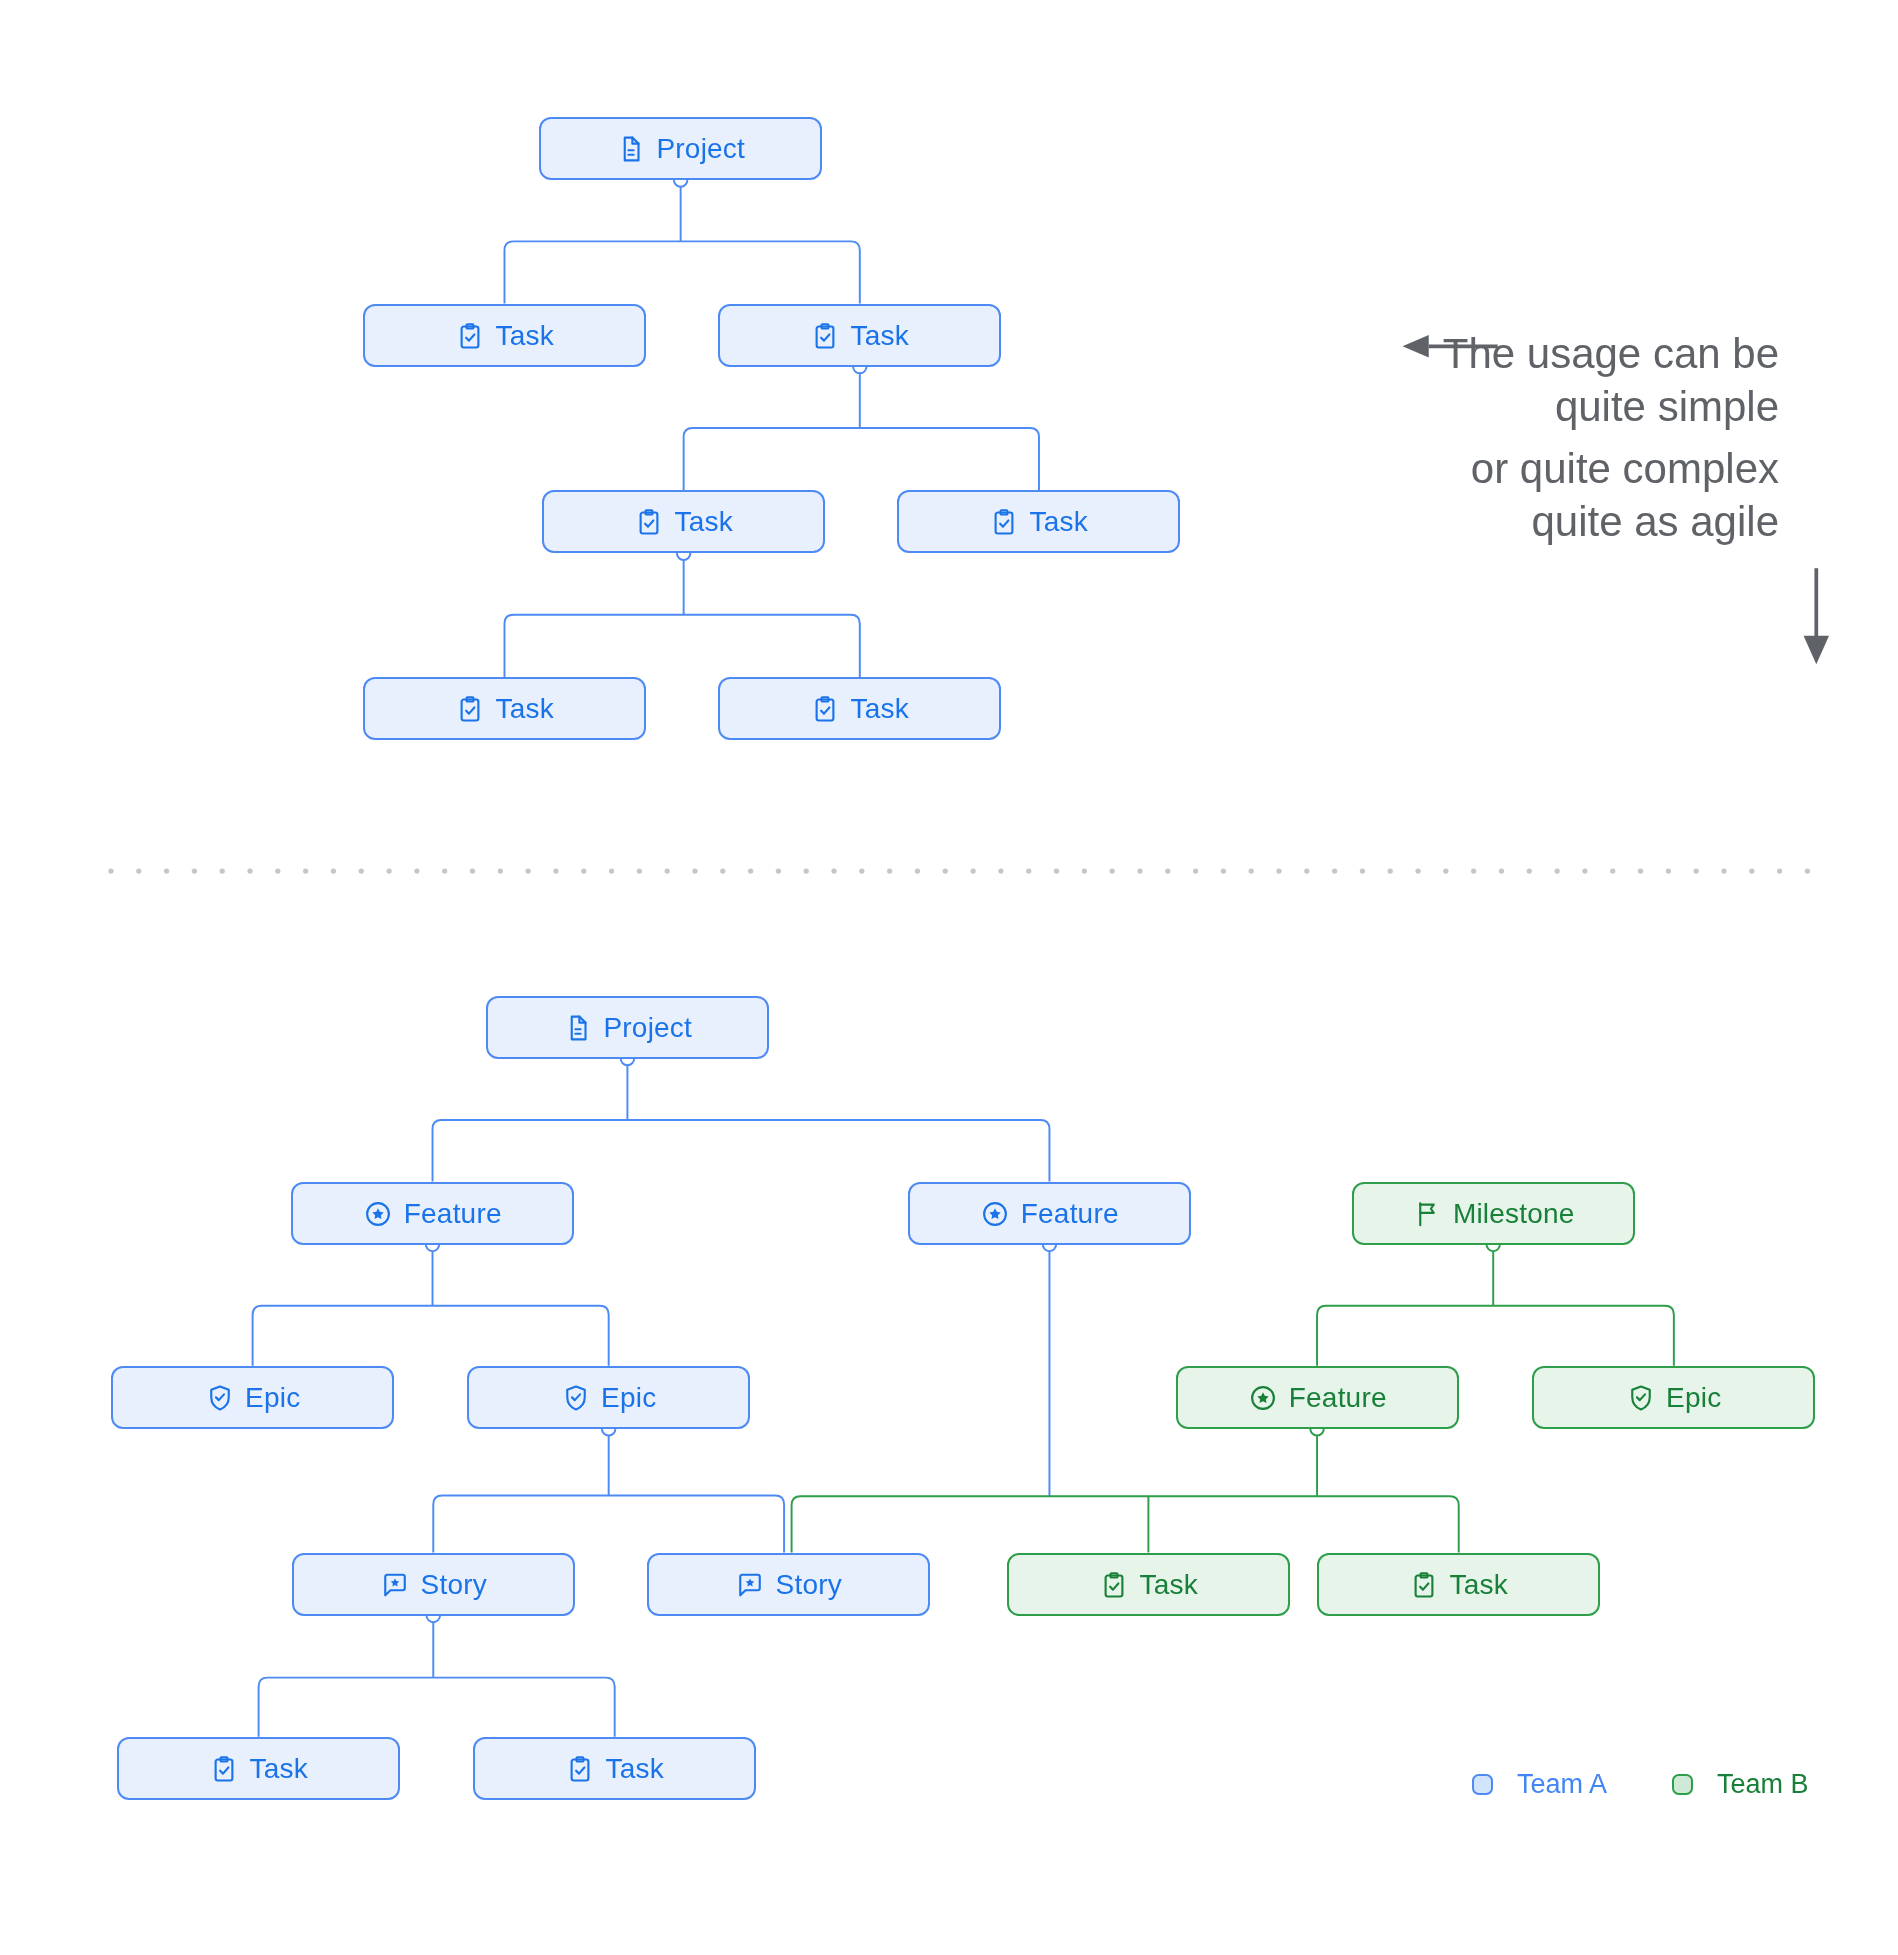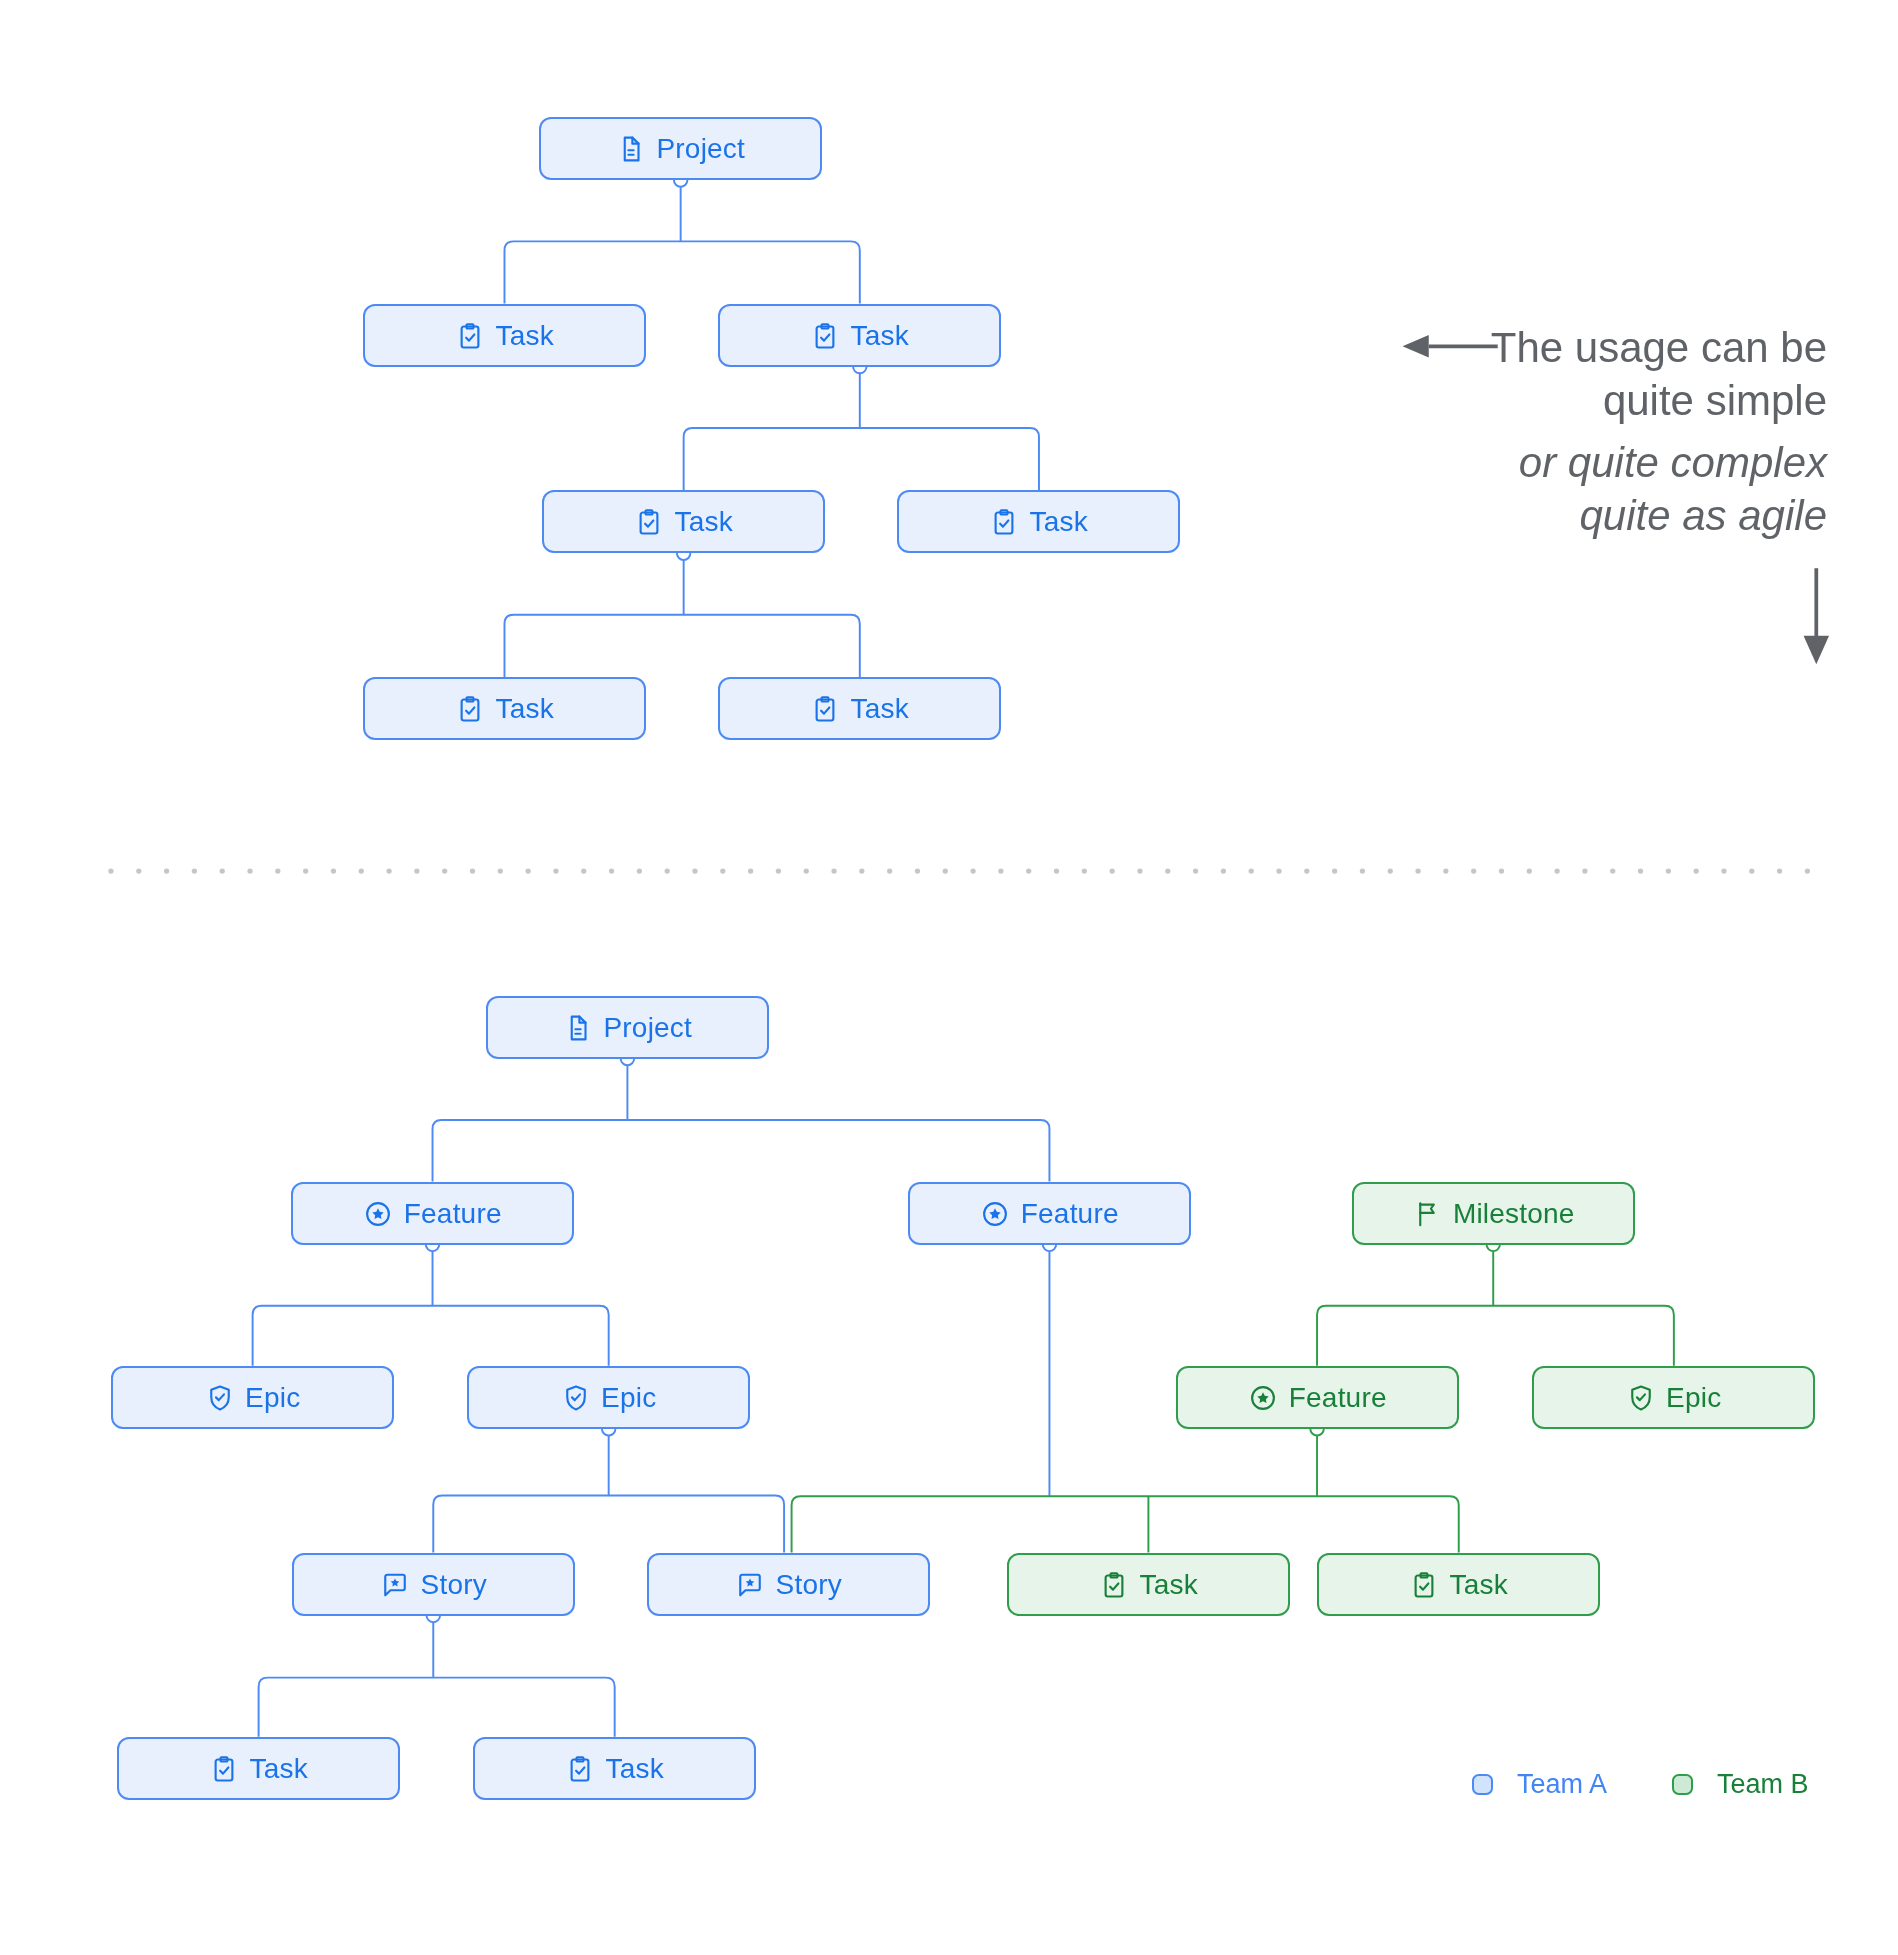--- a/index.html
+++ b/index.html
@@ -21,24 +21,24 @@
     font-size:28px; font-weight:500; letter-spacing:0.2px;
   }
   .team-a{background:var(--team-a-fill); border-color:var(--team-a-border); color:var(--team-a-text);}
   .team-b{background:var(--team-b-fill); border-color:var(--team-b-border); color:var(--team-b-text);}
   .node .icon{width:30px;height:30px;flex:0 0 auto;display:block;}
   .conn{fill:none; stroke-width:2.6;}
   .stroke-a{stroke:var(--team-a-border);}
   .stroke-b{stroke:var(--team-b-border);}
   .dot{fill:#fff; stroke-width:2.6;}
   .annotation{
-    position:absolute; left:1342px; width:485px; text-align:right;
-    color:var(--annotation-text); font-size:42px; line-height:53px; font-weight:400;
-  }
-  .ann-1{top:321px;} .ann-2{top:436px;font-style:italic;}
+    position:absolute; left:1294px; width:485px; text-align:right;
+    color:var(--annotation-text); font-size:42px; line-height:53px; font-weight:400;margin-top:6px;
+  }
+  .ann-1{top:321px;} .ann-2{top:436px;}
   .arrow-line{stroke:var(--annotation-text); stroke-width:5; fill:none;}
   .arrow-head{fill:var(--annotation-text); stroke:none;}
   .divider{stroke:var(--divider); stroke-width:7; stroke-linecap:round; stroke-dasharray:0.1 37; fill:none;}
   .legend-item{position:absolute; top:1769px; display:flex; align-items:center; gap:24px;}
   .legend-swatch{width:21px;height:21px;border-radius:6.7px;border:2.2px solid;box-sizing:border-box;}
   .legend-swatch.a{background:#d2e3fc;border-color:var(--team-a-border);}
   .legend-swatch.b{background:#ceead6;border-color:var(--team-b-border);}
   .legend-label{font-size:27px;font-weight:500;}
   .legend-label.a{color:var(--legend-a-text);}
   .legend-label.b{color:var(--legend-b-text);}

